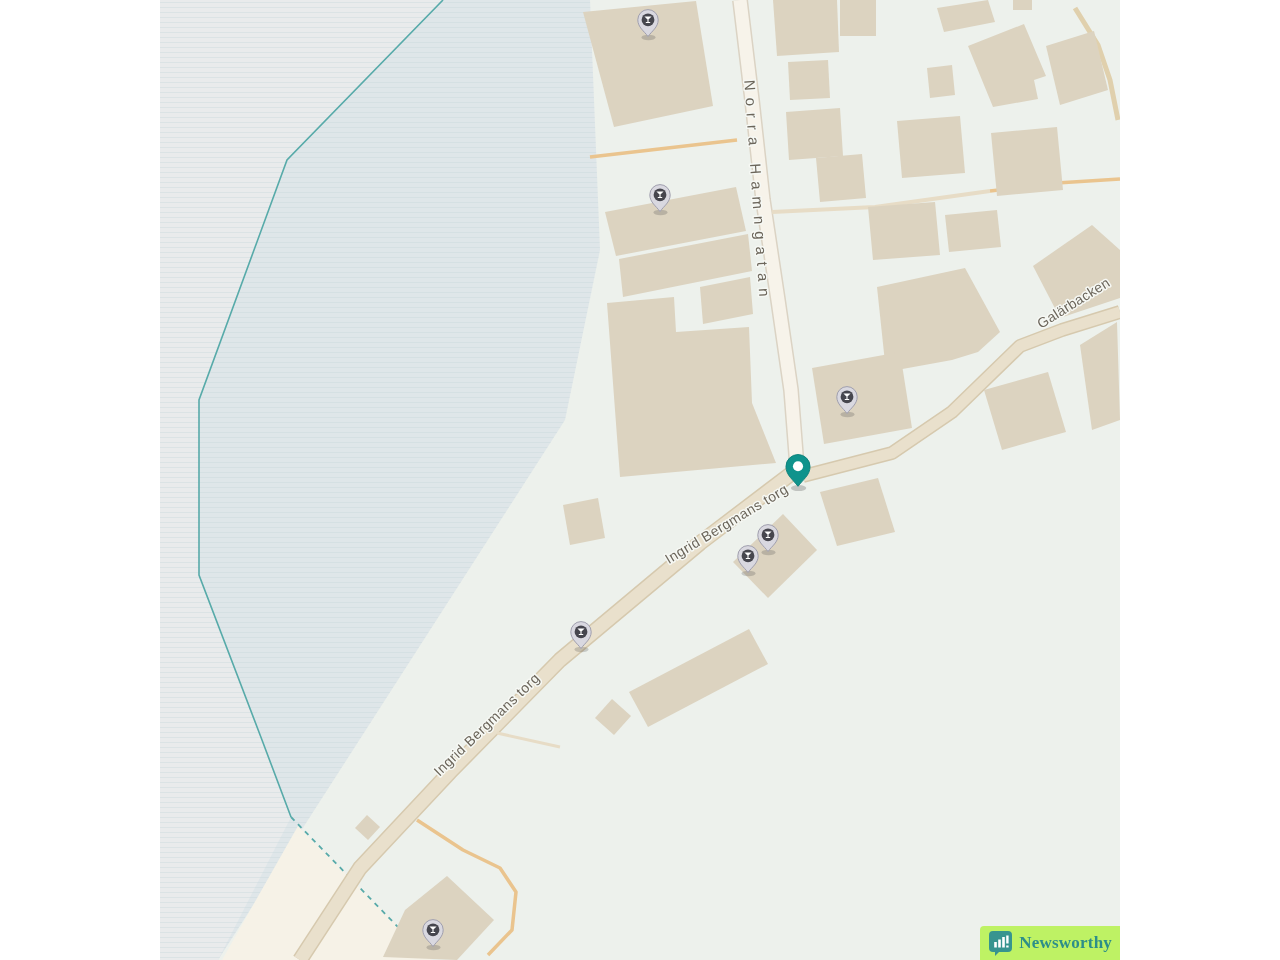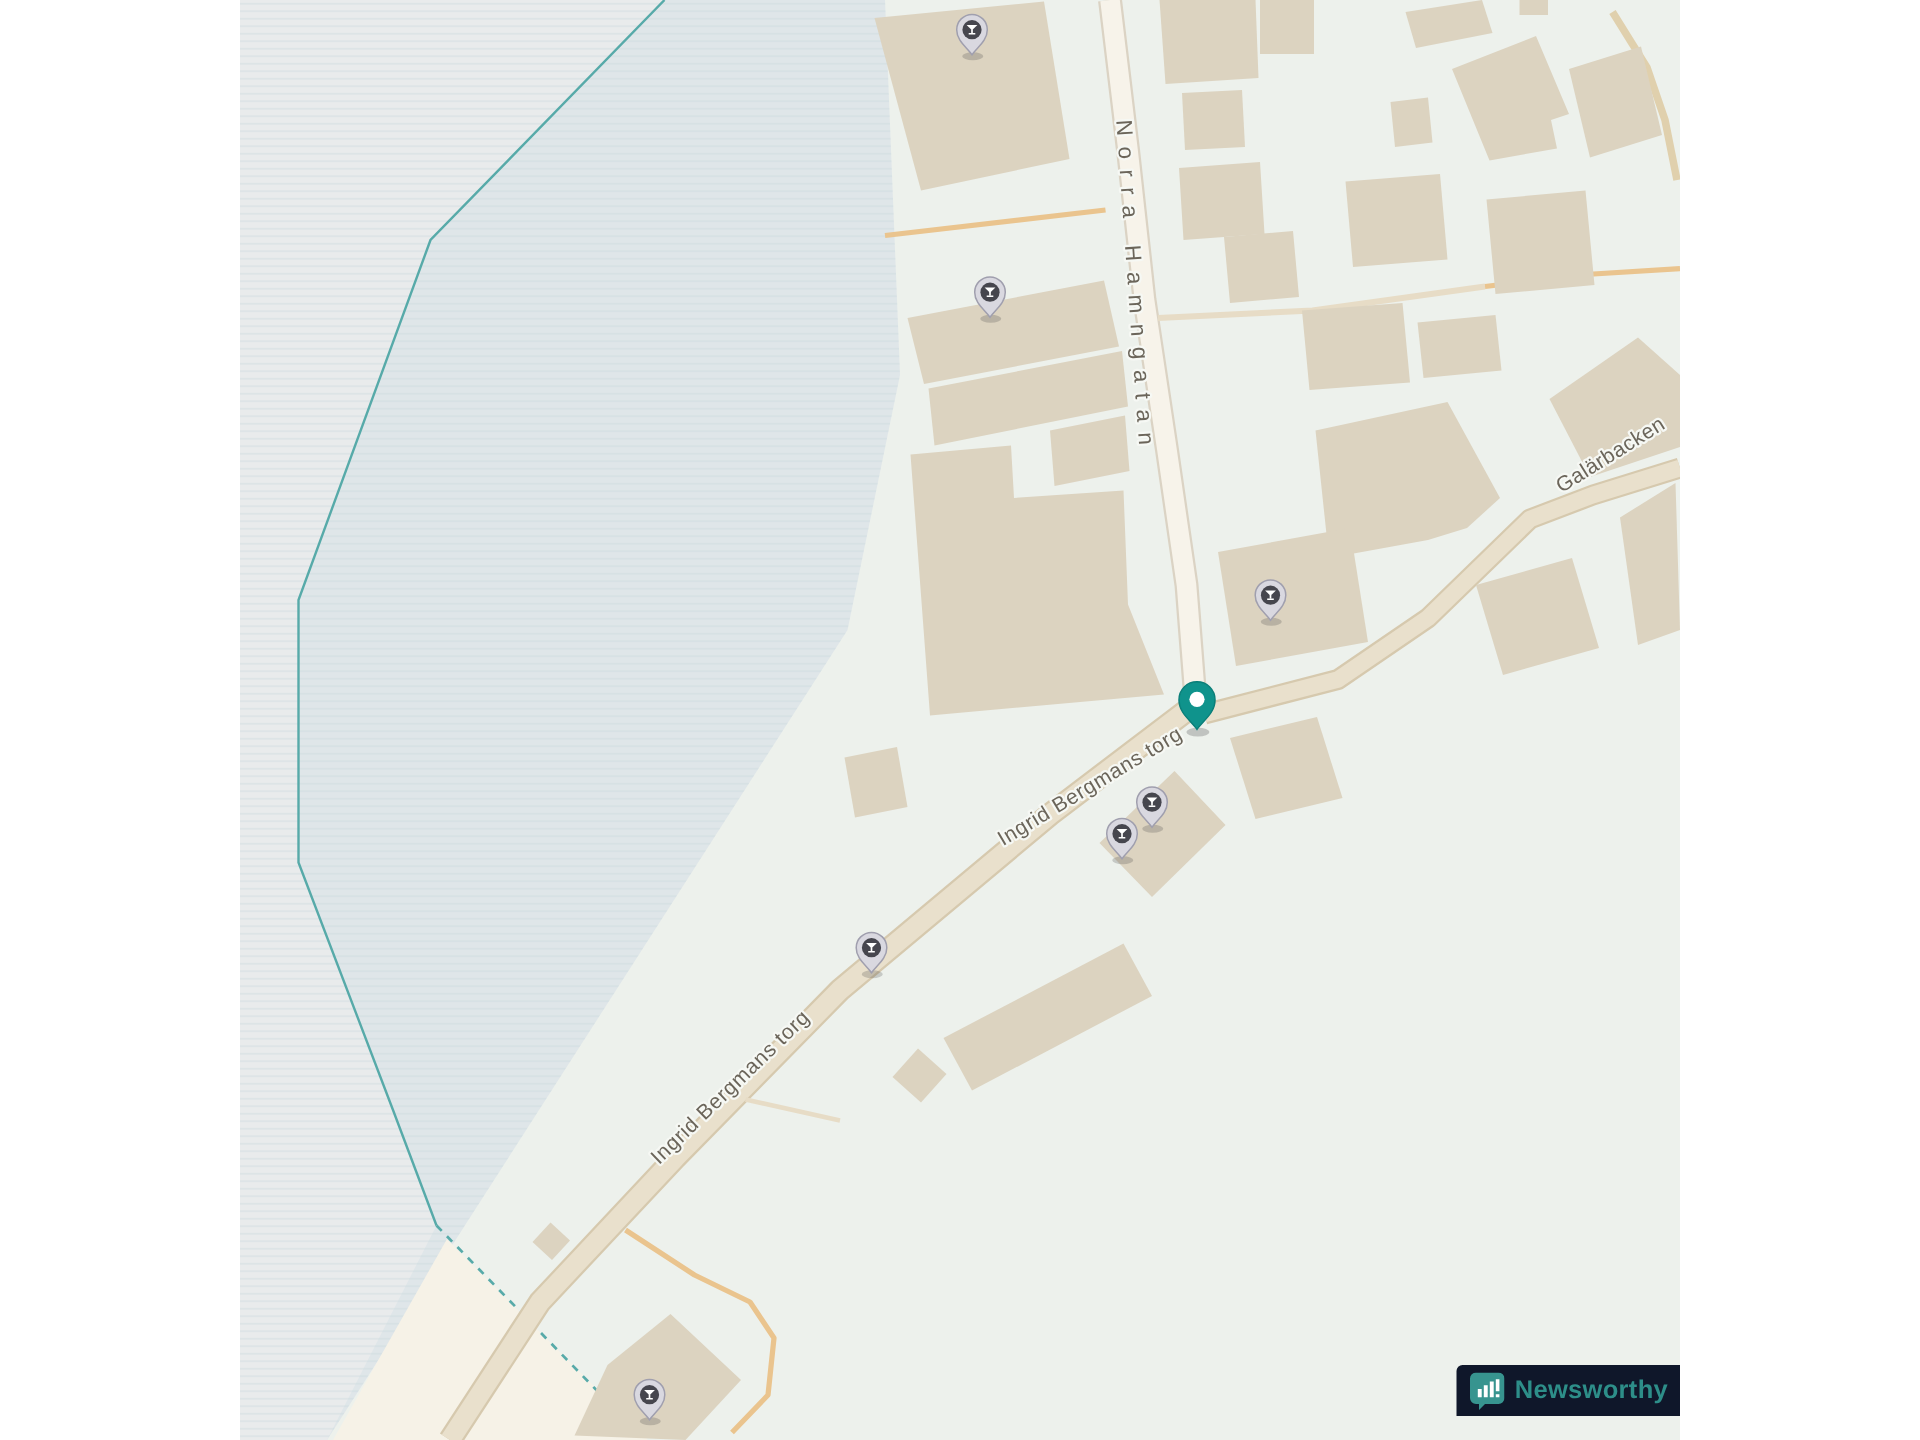--- a/index.html
+++ b/index.html
@@ -2,22 +2,22 @@
 <html><head>
 <meta charset="utf-8">
 <style>
   html,body{margin:0;padding:0;background:#ffffff;width:1280px;height:960px;overflow:hidden;
     font-family:"Liberation Sans",sans-serif;}
   #stage{position:relative;width:1280px;height:960px;background:#ffffff;}
   #map-container{position:absolute;left:160px;top:0;width:960px;height:960px;overflow:hidden;background:#edf1ec;}
   #mapsvg{position:absolute;left:0;top:0;}
   #mapsvg text{font-family:"Liberation Sans",sans-serif;paint-order:stroke;stroke:#f6f8f4;stroke-width:3px;
     fill:#6b655a;stroke-linejoin:round;}
-  #logo-box{position:absolute;right:0;bottom:16px;height:34px;background:#0f172a;border-radius:4px 0 0 0;
-    display:flex;align-items:center;padding:0 8px 0 9px;gap:7px;}
+  #logo-box{position:absolute;right:0;bottom:0;height:34px;background:#bef264;border-radius:4px 0 0 0;
+    display:flex;align-items:center;padding:0 8px 0 9px;gap:7px;font-family:Liberation Serif, serif;}
   #logo-text{color:#2d8e89;font-size:17px;font-weight:bold;letter-spacing:0.2px;}
 </style>
 </head>
 <body>
 
 <div id="stage">
   <div id="map-container">
     <svg id="mapsvg" width="960" height="960" viewBox="0 0 960 960">
         <defs>
           <pattern id="waterpat" width="6" height="5" patternUnits="userSpaceOnUse">

